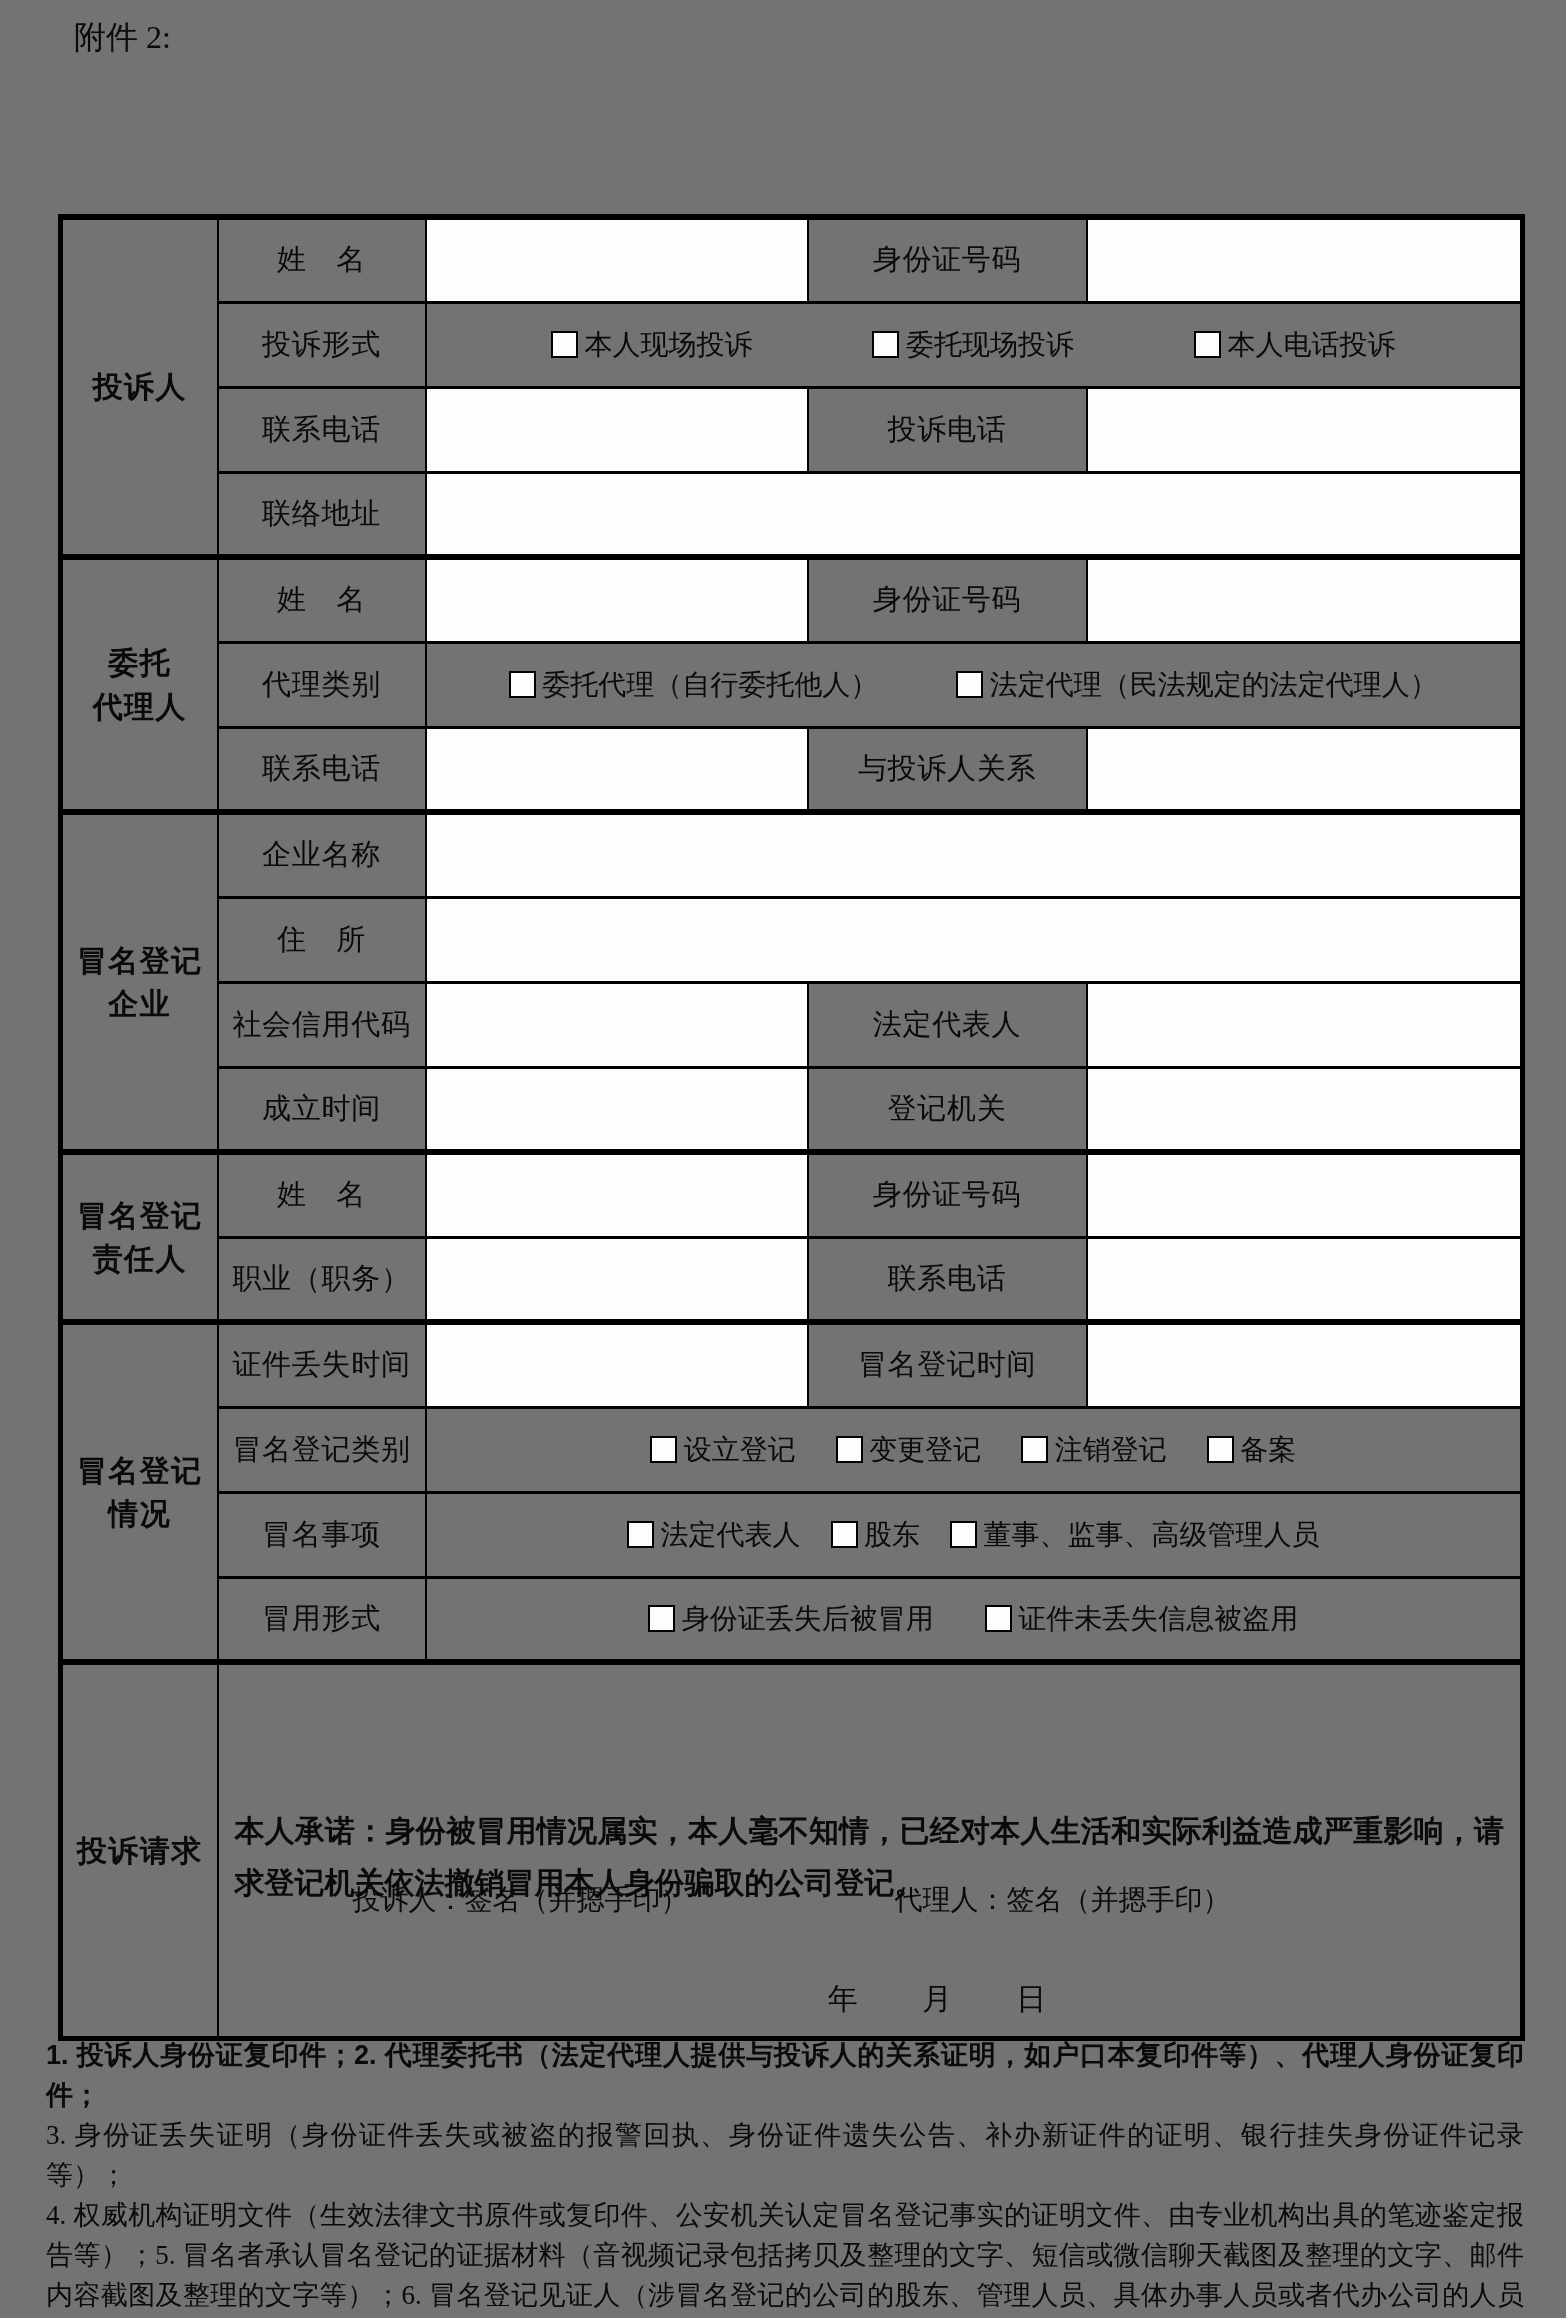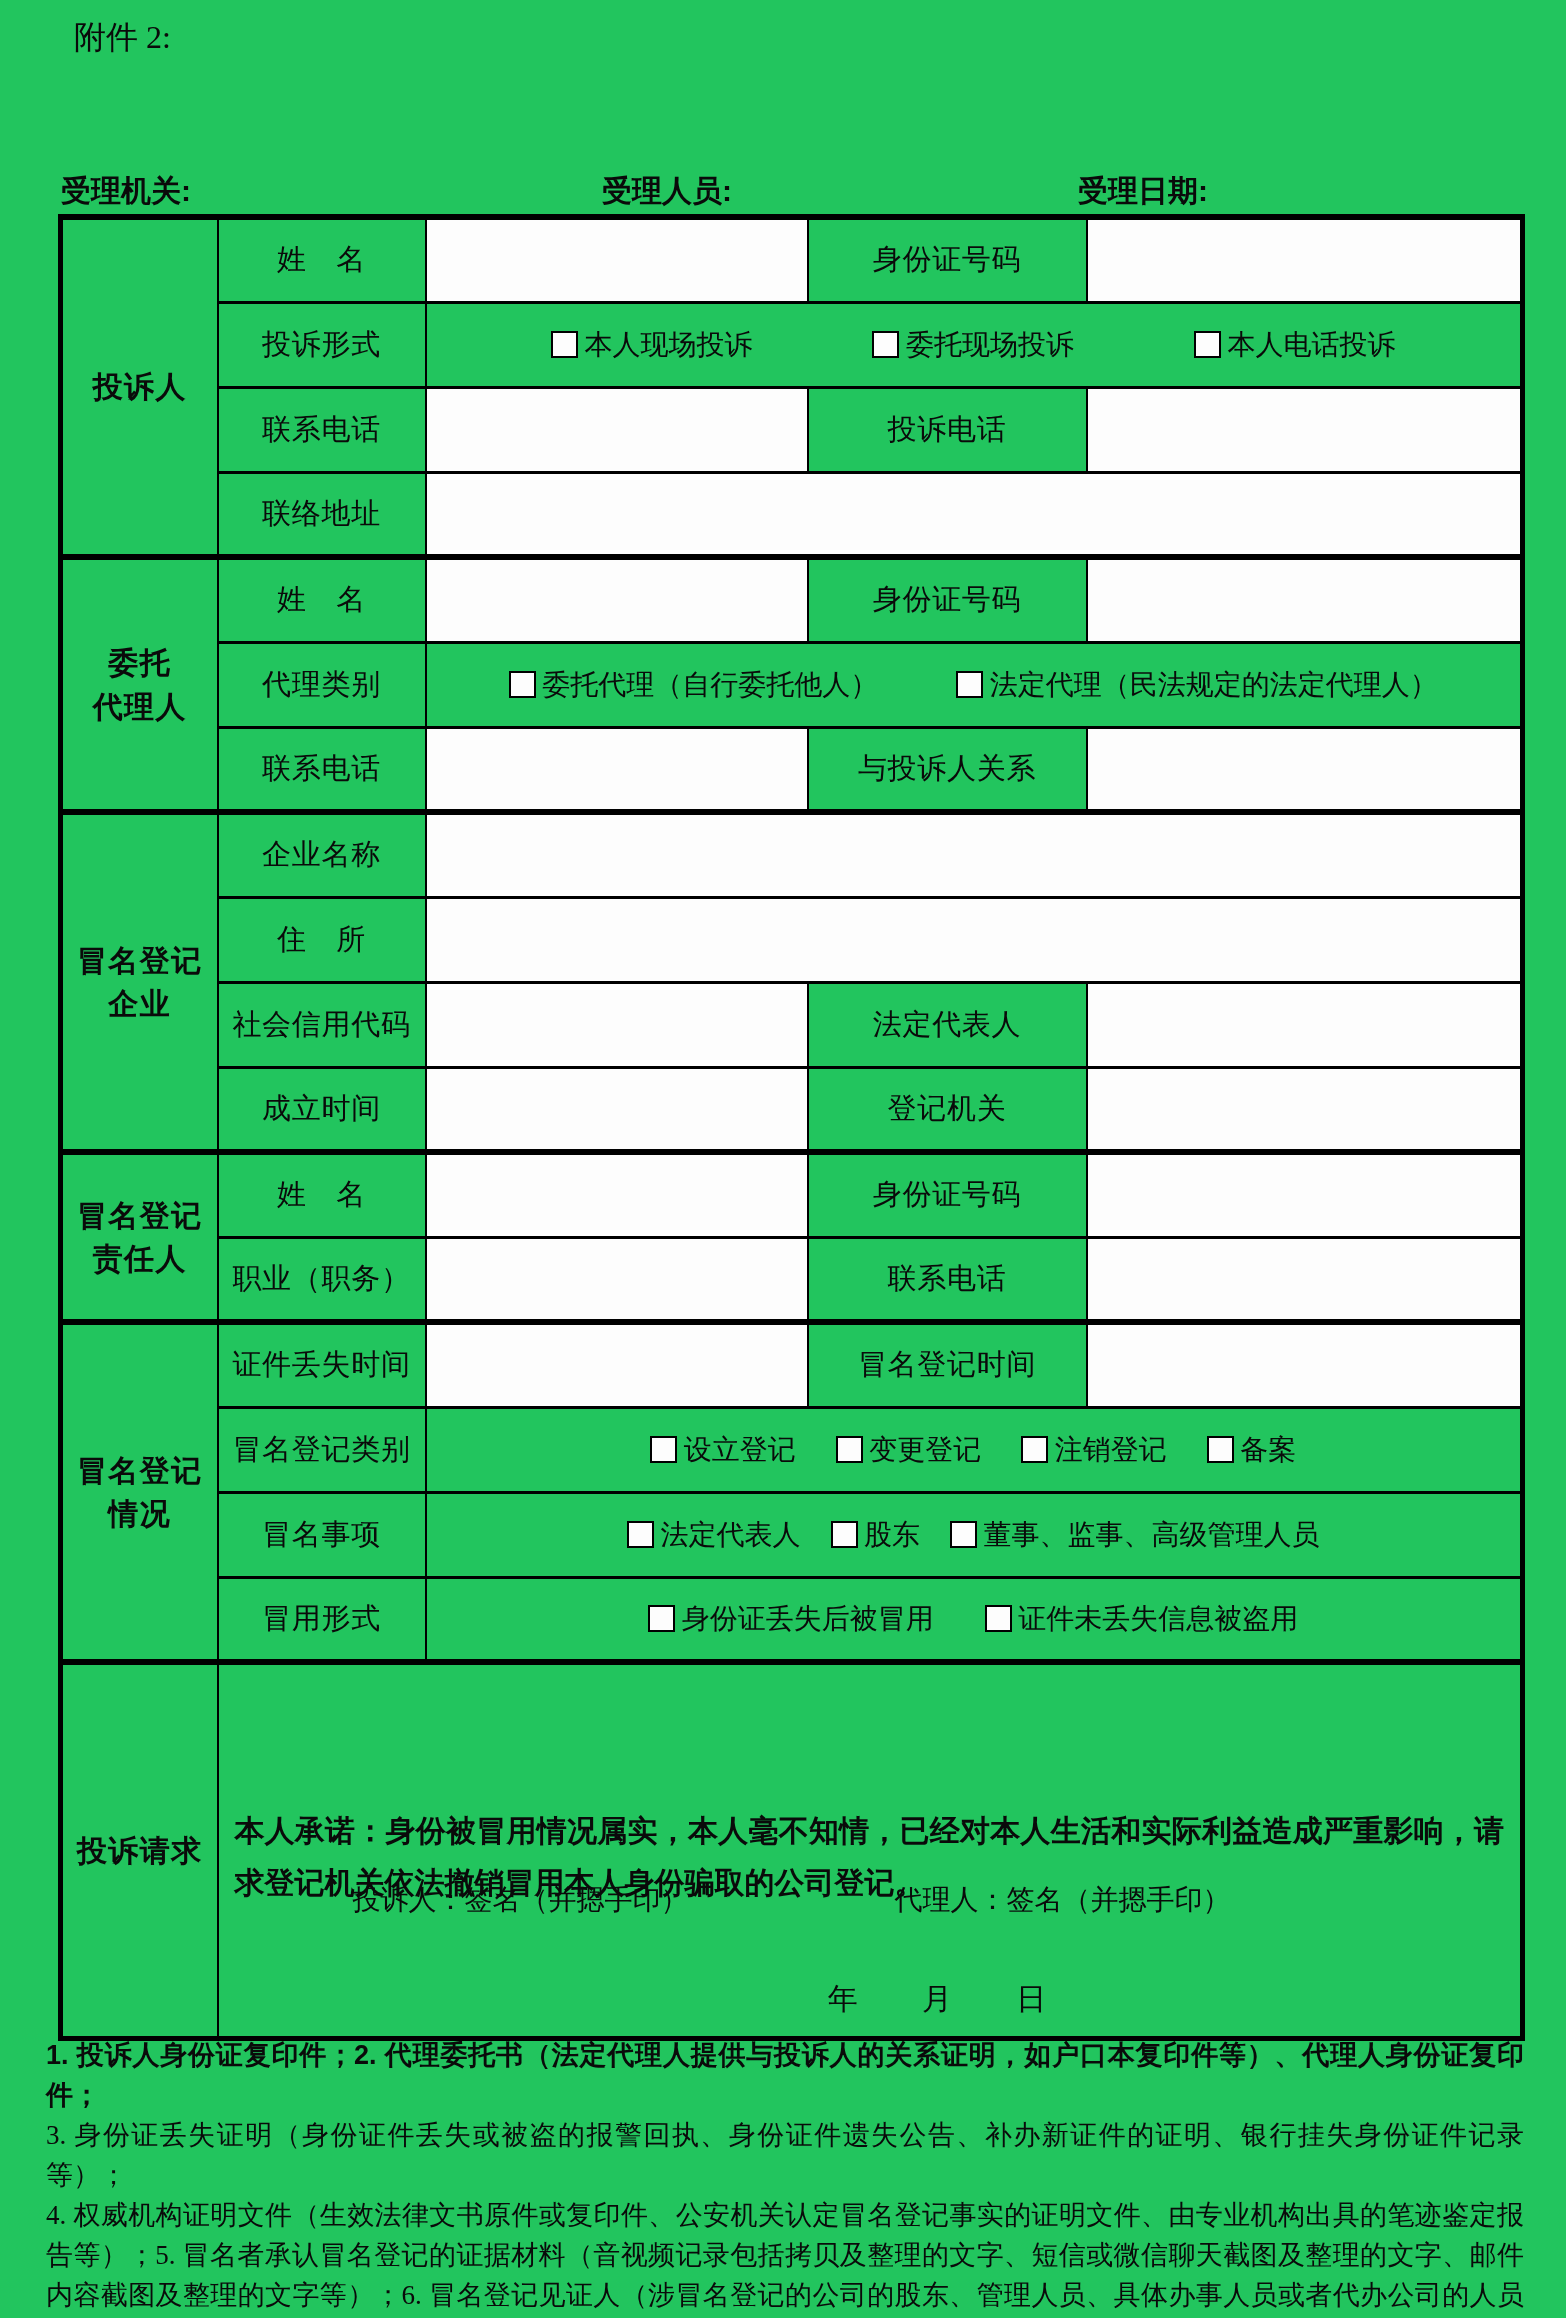--- a/index.html
+++ b/index.html
@@ -1,16 +1,16 @@
 <!DOCTYPE html>
 <html style="font-size:11.6px"><head>
 <meta charset="utf-8">
 <style>
   html,body{margin:0;padding:0;background:#e8e8e8;}
-  .page{position:relative;width:1566px;height:2319px;background:#22c55e;
+  .page{position:relative;width:1566px;height:2319px;background:#737373;
         font-family:"Liberation Serif", serif;color:#0a0a0a;overflow:hidden;}
   .attachment{position:absolute;left:74px;top:16px;font-size:32px;
         font-family:"Liberation Serif", serif;}
   .title{position:absolute;left:0;top:62px;width:100%;text-align:center;
         font-size:49px;font-weight:bold;letter-spacing:3.6px;
         font-family:"Liberation Sans", sans-serif;}
   .accept-row{position:absolute;top:171px;left:0;width:100%;height:38px;
         font-family:"Liberation Sans", sans-serif;font-weight:bold;font-size:30px;}
   .accept{position:absolute;top:0;}
   .accept.o{left:61px;} .accept.s{left:602px;} .accept.d{left:1078px;}
@@ -48,25 +48,20 @@
   .note-line.bold{font-family:"Liberation Sans", sans-serif;font-weight:bold;}
 </style>
 </head>
 <body>
 
 <div class="page">
 
   <div class="attachment">附件 2:</div>
 
 
-  <div class="accept-row">
-    <span class="accept o">受理机关:</span>
-    <span class="accept s">受理人员:</span>
-    <span class="accept d">受理日期:</span>
-  </div>
 
   <table class="form">
     <colgroup>
       <col style="width:157px">
         <col style="width:208px">
         <col style="width:382px">
       <col style="width:279px">
         <col style="width:436px">
     </colgroup>
     <tbody>

